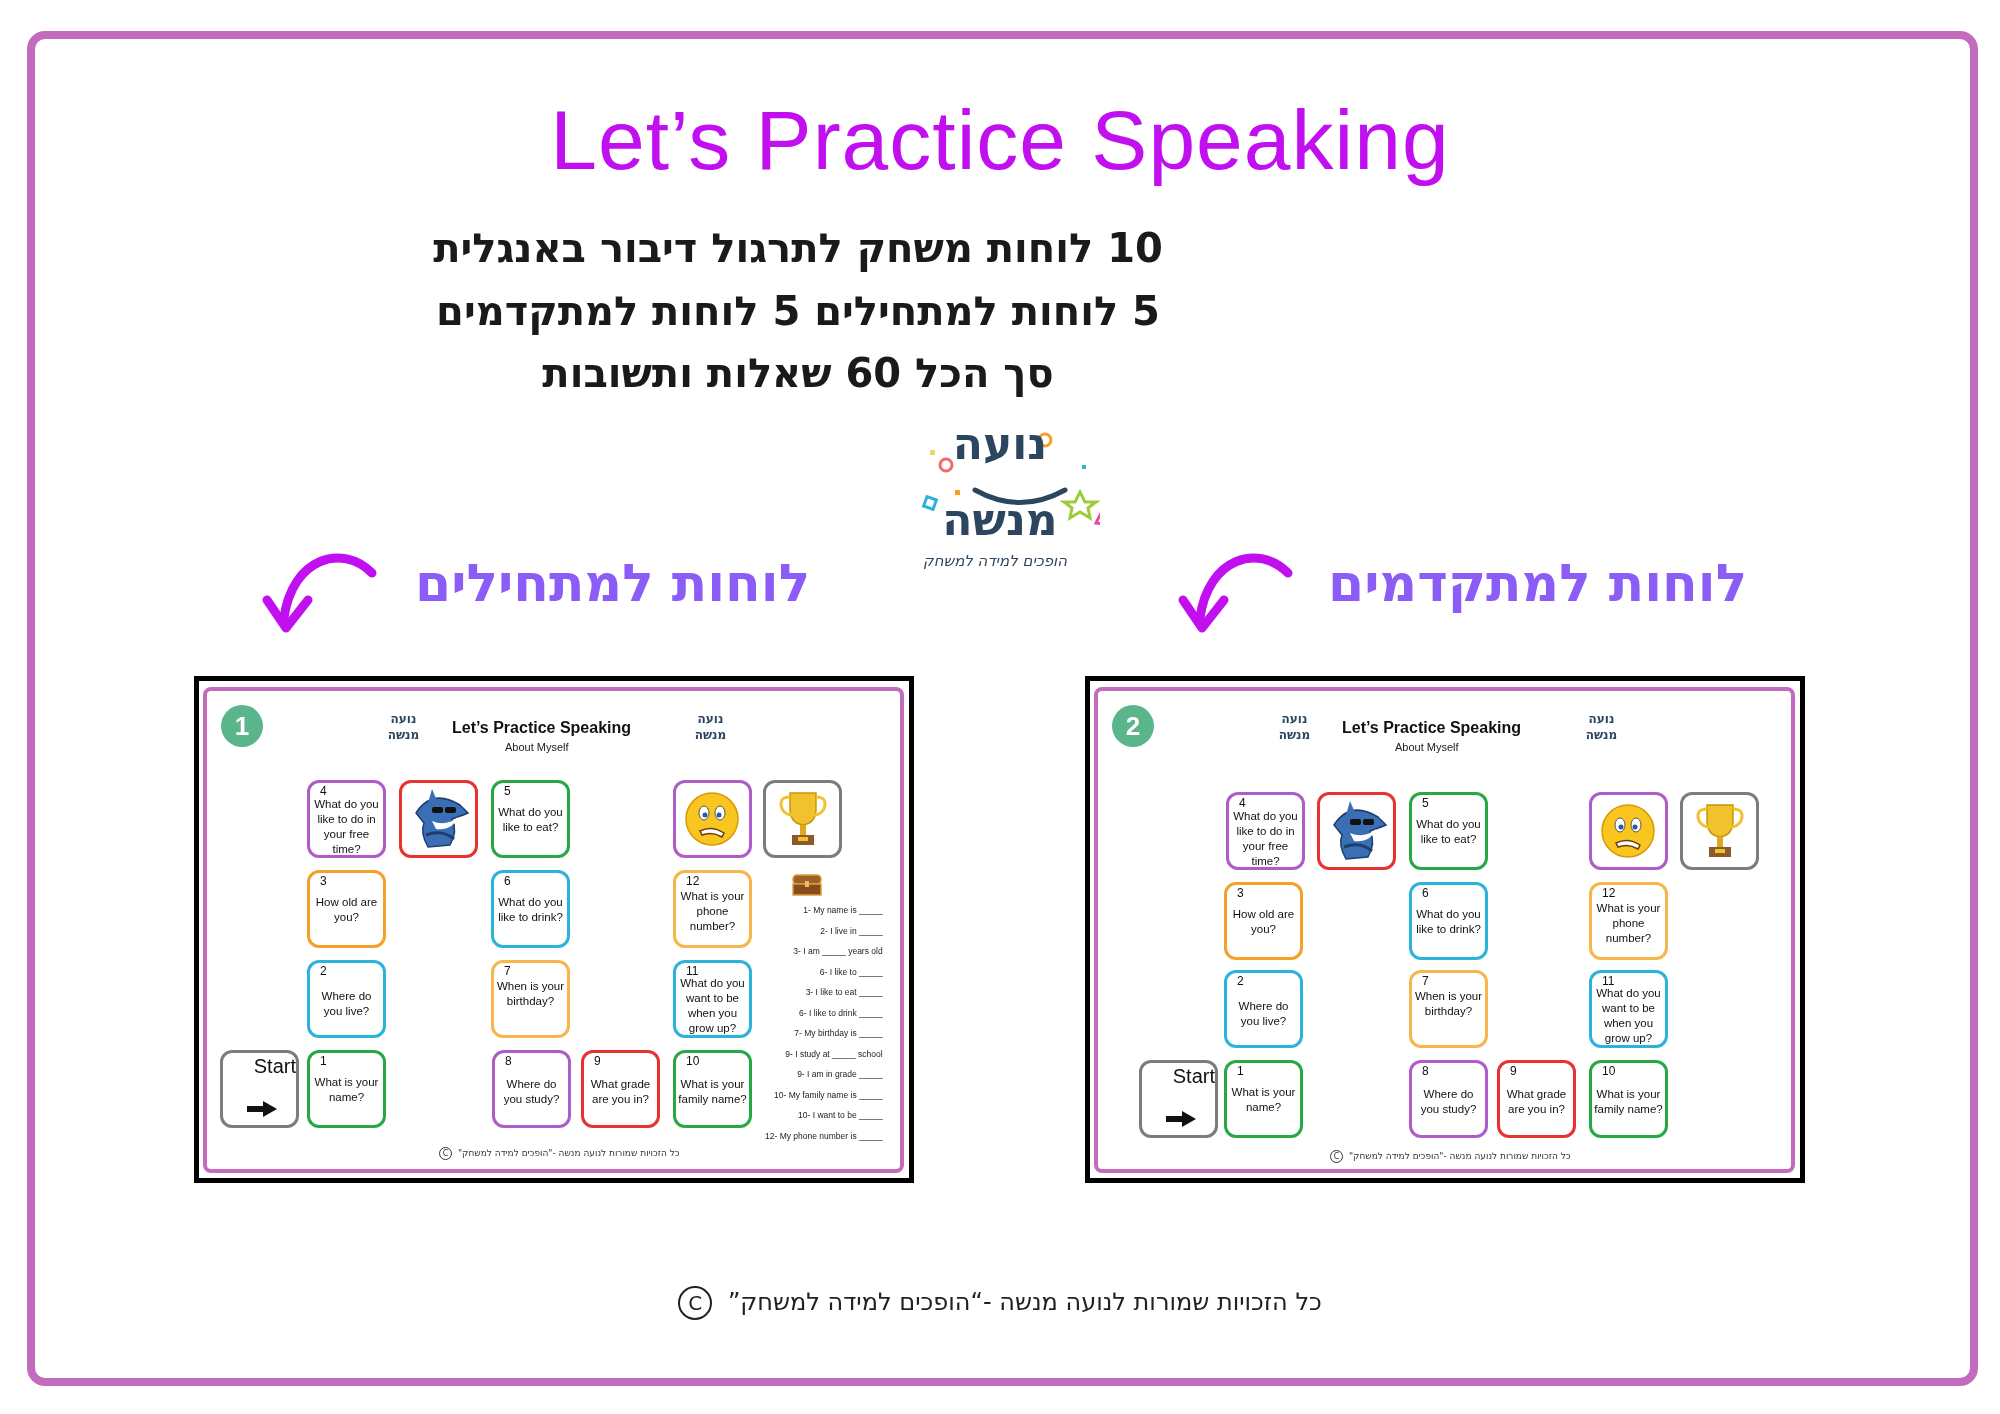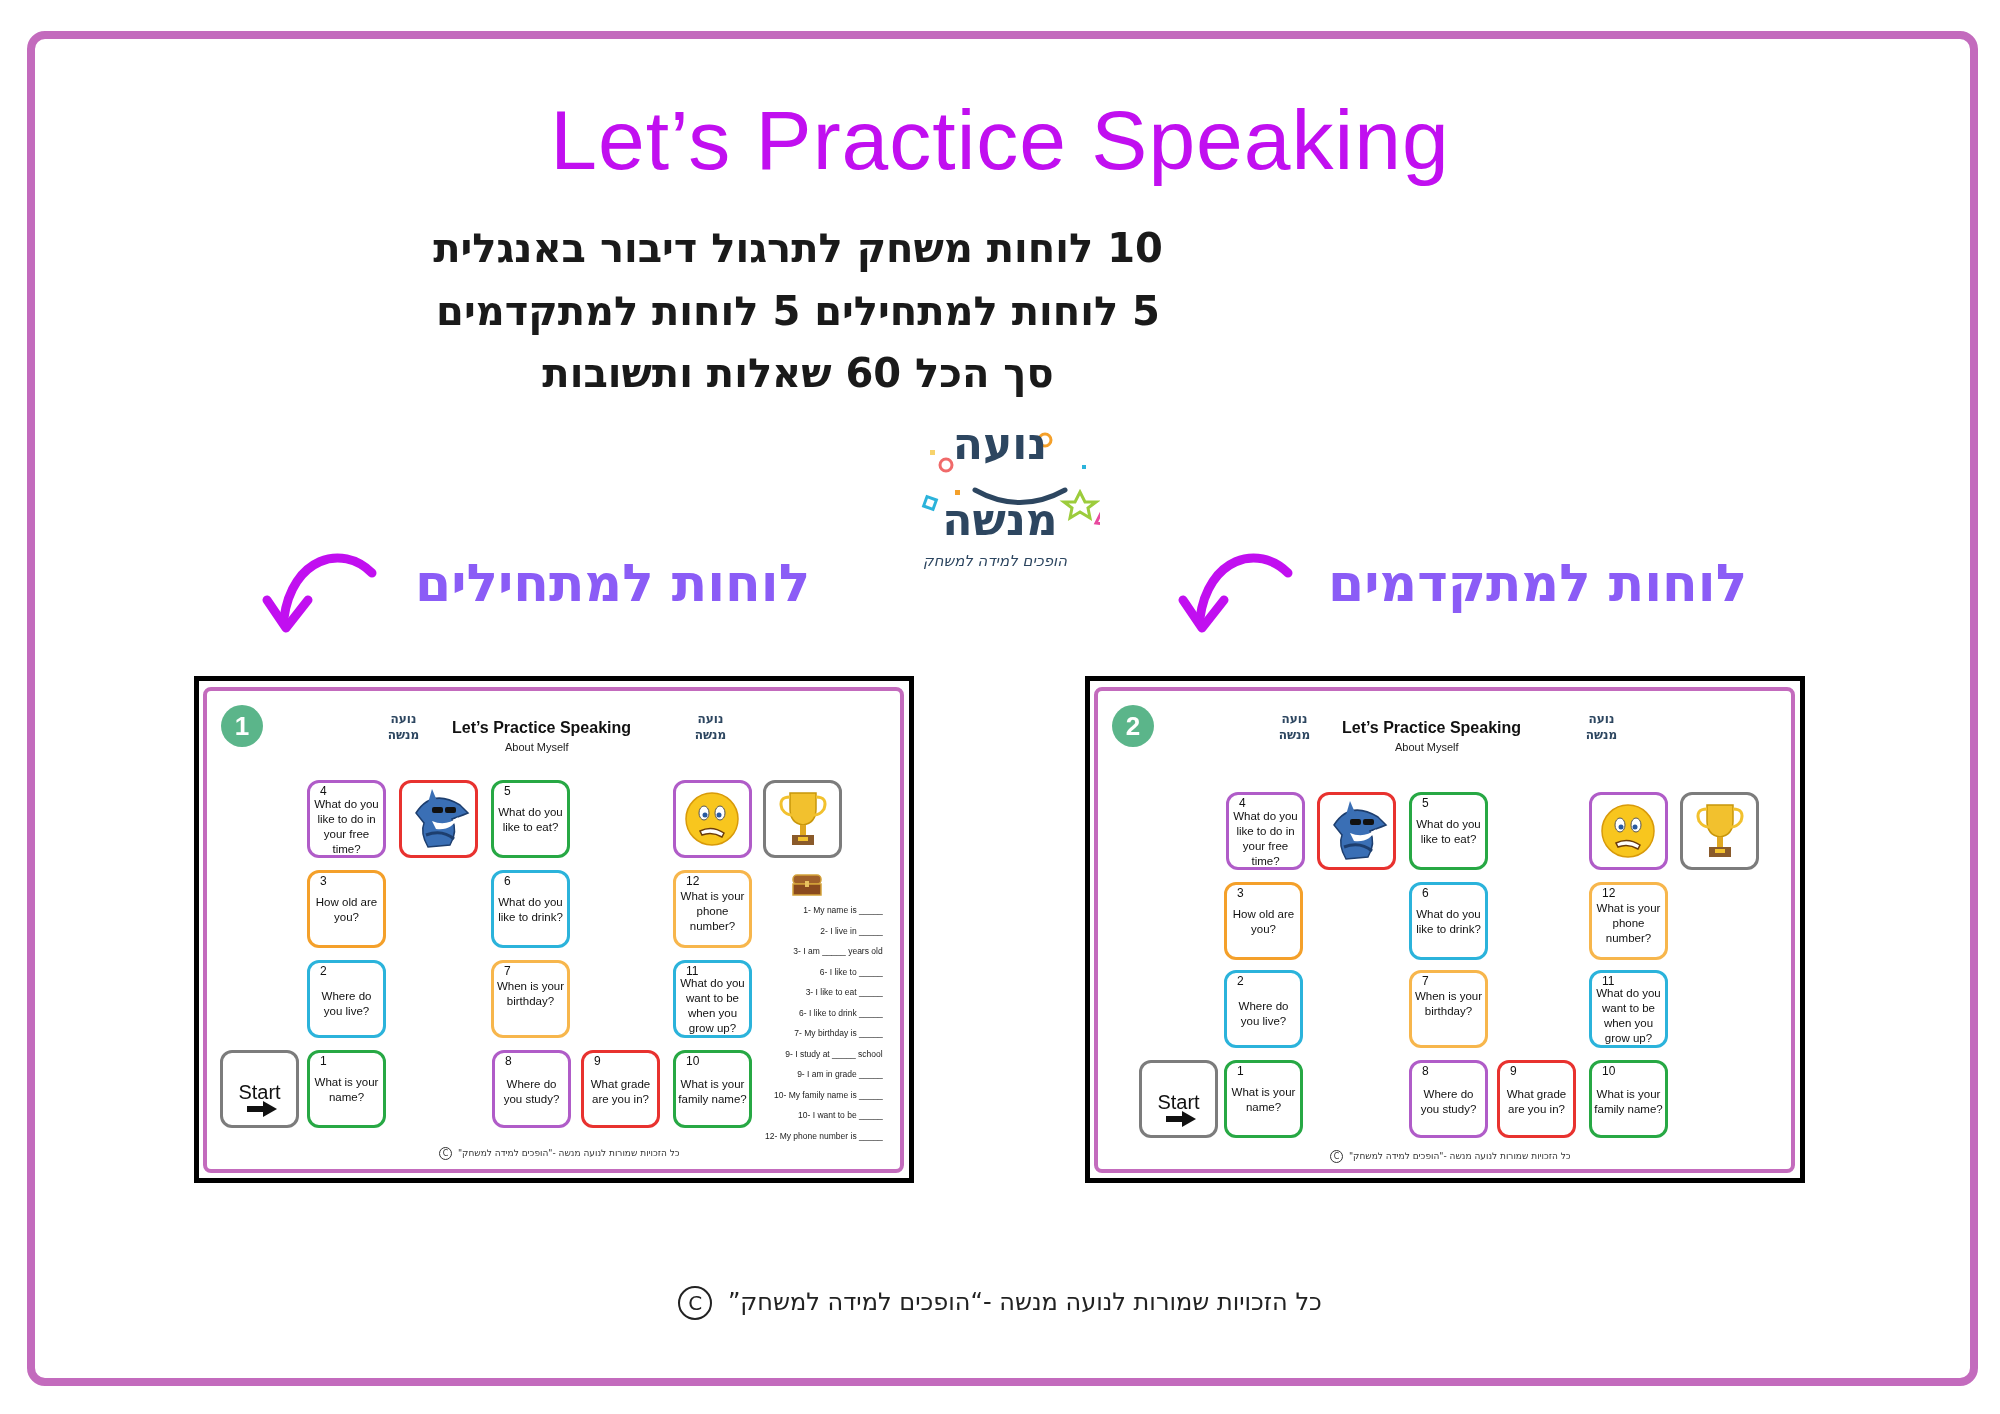--- a/index.html
+++ b/index.html
@@ -19,21 +19,21 @@
   .tile { position:absolute; width:79px; height:78px; border:3px solid #999; border-radius:12px; background:#fff; box-sizing:border-box; font-family:"Liberation Sans", sans-serif; color:#111; text-align:center; }
   .tile .tnum { position:absolute; left:10px; top:1px; font-size:12px; }
   .tile .tq { position:absolute; left:0; right:0; top:18px; font-size:11.5px; line-height:15px; padding:0 2px; }
   .tile.c-purple { border-color:#b05cc8; }
   .tile.c-red { border-color:#e8322f; }
   .tile.c-green { border-color:#27a844; }
   .tile.c-orange { border-color:#f4a02a; }
   .tile.c-blue { border-color:#2bb3db; }
   .tile.c-gray { border-color:#7c7c7c; }
   .tile.c-lorange { border-color:#f7b64c; }
-  .start-label { position:absolute; left:0; right:0; top:28px; font-size:20px; }
+  .start-label { position:absolute; left:0; right:0; top:2px; font-size:20px;text-align:right; }
   .start-arrow { position:absolute; left:24px; top:48px; }
   .answers { position:absolute; font-family:"Liberation Sans", sans-serif; font-size:8.5px; color:#222; }
   .answers div { height:20.5px; white-space:nowrap;text-align:right; }
   .board-footer { position:absolute; direction:rtl; font-family:"DejaVu Sans", sans-serif; font-size:9px; color:#333; white-space:nowrap; }
   .footer { position:absolute; left:0; width:2000px; top:1286px; text-align:center; direction:rtl; font-family:"DejaVu Sans", sans-serif; font-size:24px; color:#222; }
   .copy-circle { display:inline-block; width:30px; height:30px; border:2px solid #222; border-radius:50%; text-align:center; line-height:30px; font-size:20px; margin-right:8px; vertical-align:middle; }
   .small-copy { display:inline-block; width:11px; height:11px; border:1px solid #333; border-radius:50%; text-align:center; line-height:11px; font-size:8px; margin-right:3px; vertical-align:middle; }
 </style>
 </head>
 <body>

